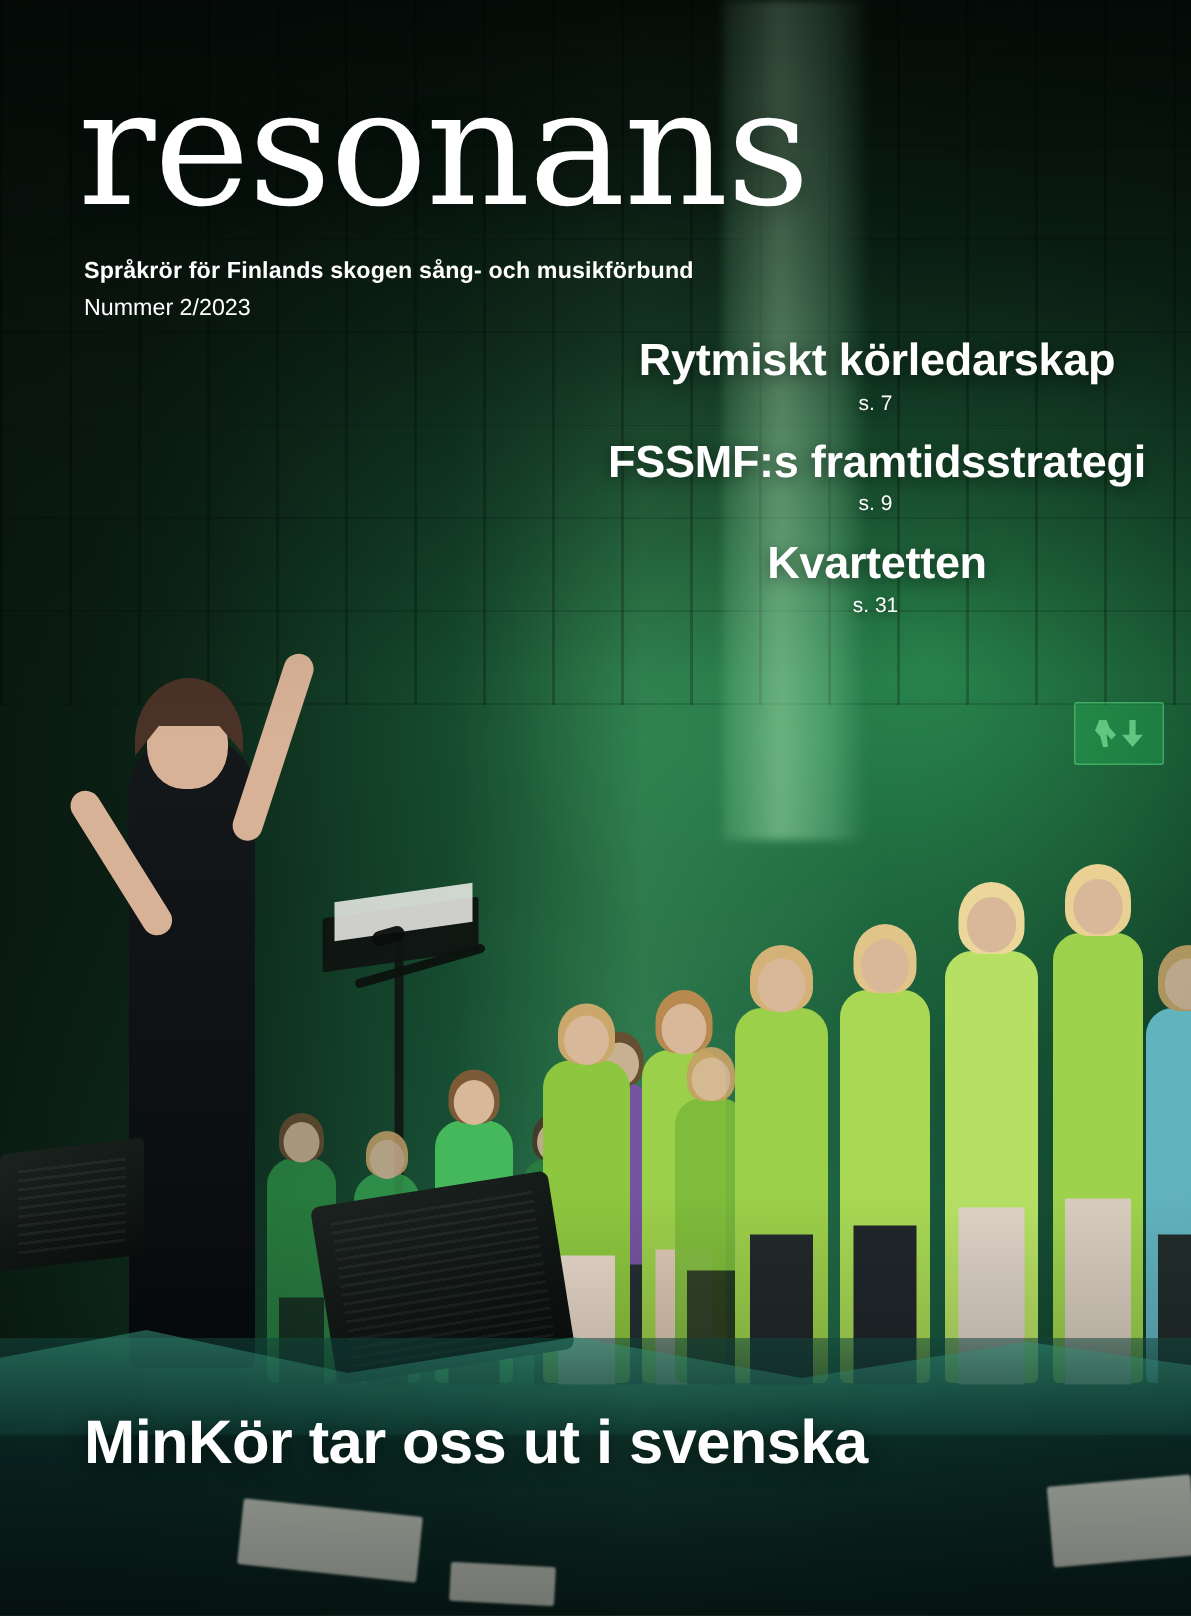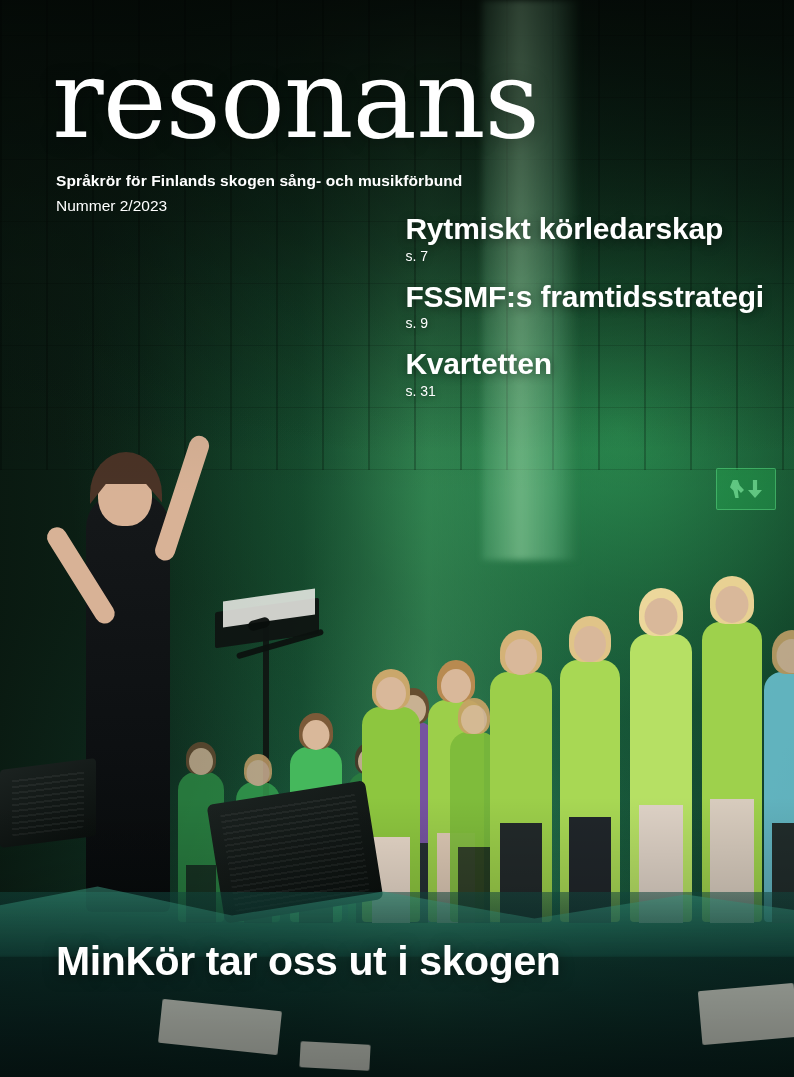--- a/index.html
+++ b/index.html
@@ -278,22 +278,22 @@
     left: 56px;
     top: 197px;
     font-size: 15.5px;
     font-weight: 400;
     color: #ffffff;
   }
 
   .teasers {
     position: absolute;
     right: 30px;
-    top: 212px;
-    text-align: left;
+    top: 224px;
+    text-align: center;
   }
   .teaser-title {
     font-size: 30px;
     font-weight: 700;
     letter-spacing: -0.2px;
     color: #ffffff;
     text-shadow: 0 2px 10px rgba(0,0,0,0.45);
     line-height: 1.12;
   }
   .teaser-page {
@@ -456,16 +456,16 @@
       <div class="teaser-title">FSSMF:s framtidsstrategi</div>
       <div class="teaser-page">s. 9</div>
     </div>
     <div>
       <div class="teaser-title">Kvartetten</div>
       <div class="teaser-page">s. 31</div>
     </div>
   </div>
 
   <div class="feature">
-    <div class="feature-title">MinKör tar oss ut i skogen</div>
+    <div class="feature-title">MinKör tar oss ut i svenska</div>
   </div>
 
 </div>
 
 </body></html>

